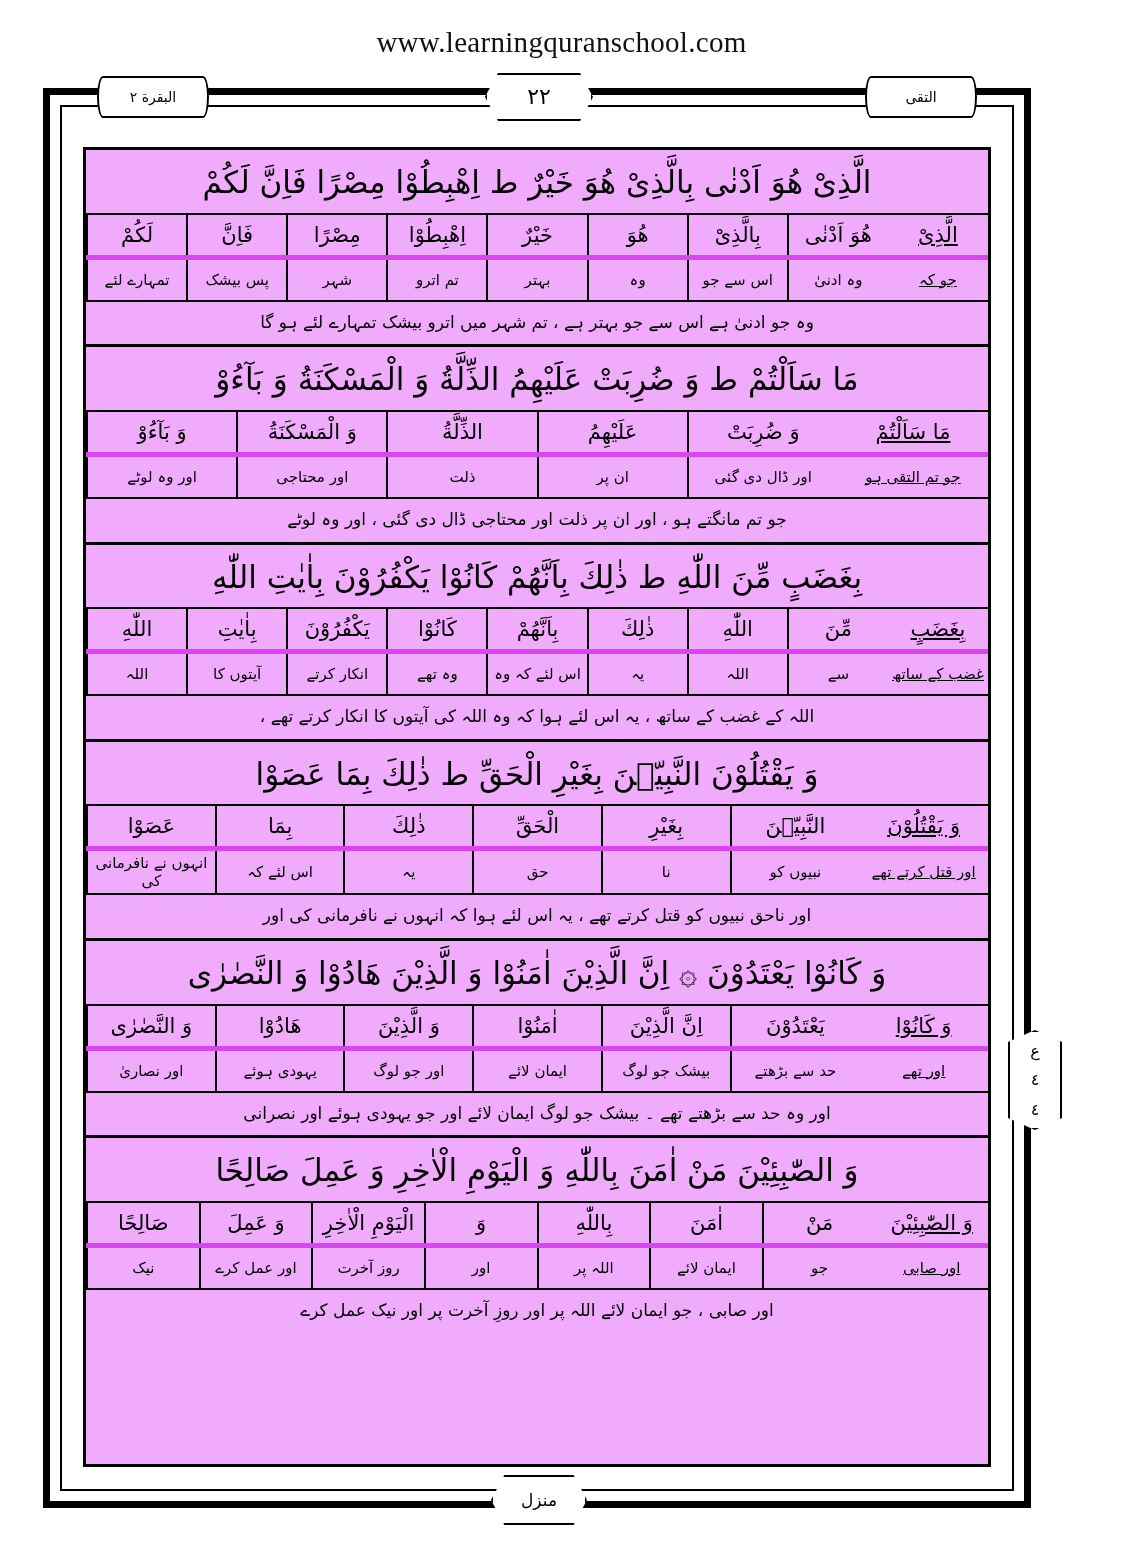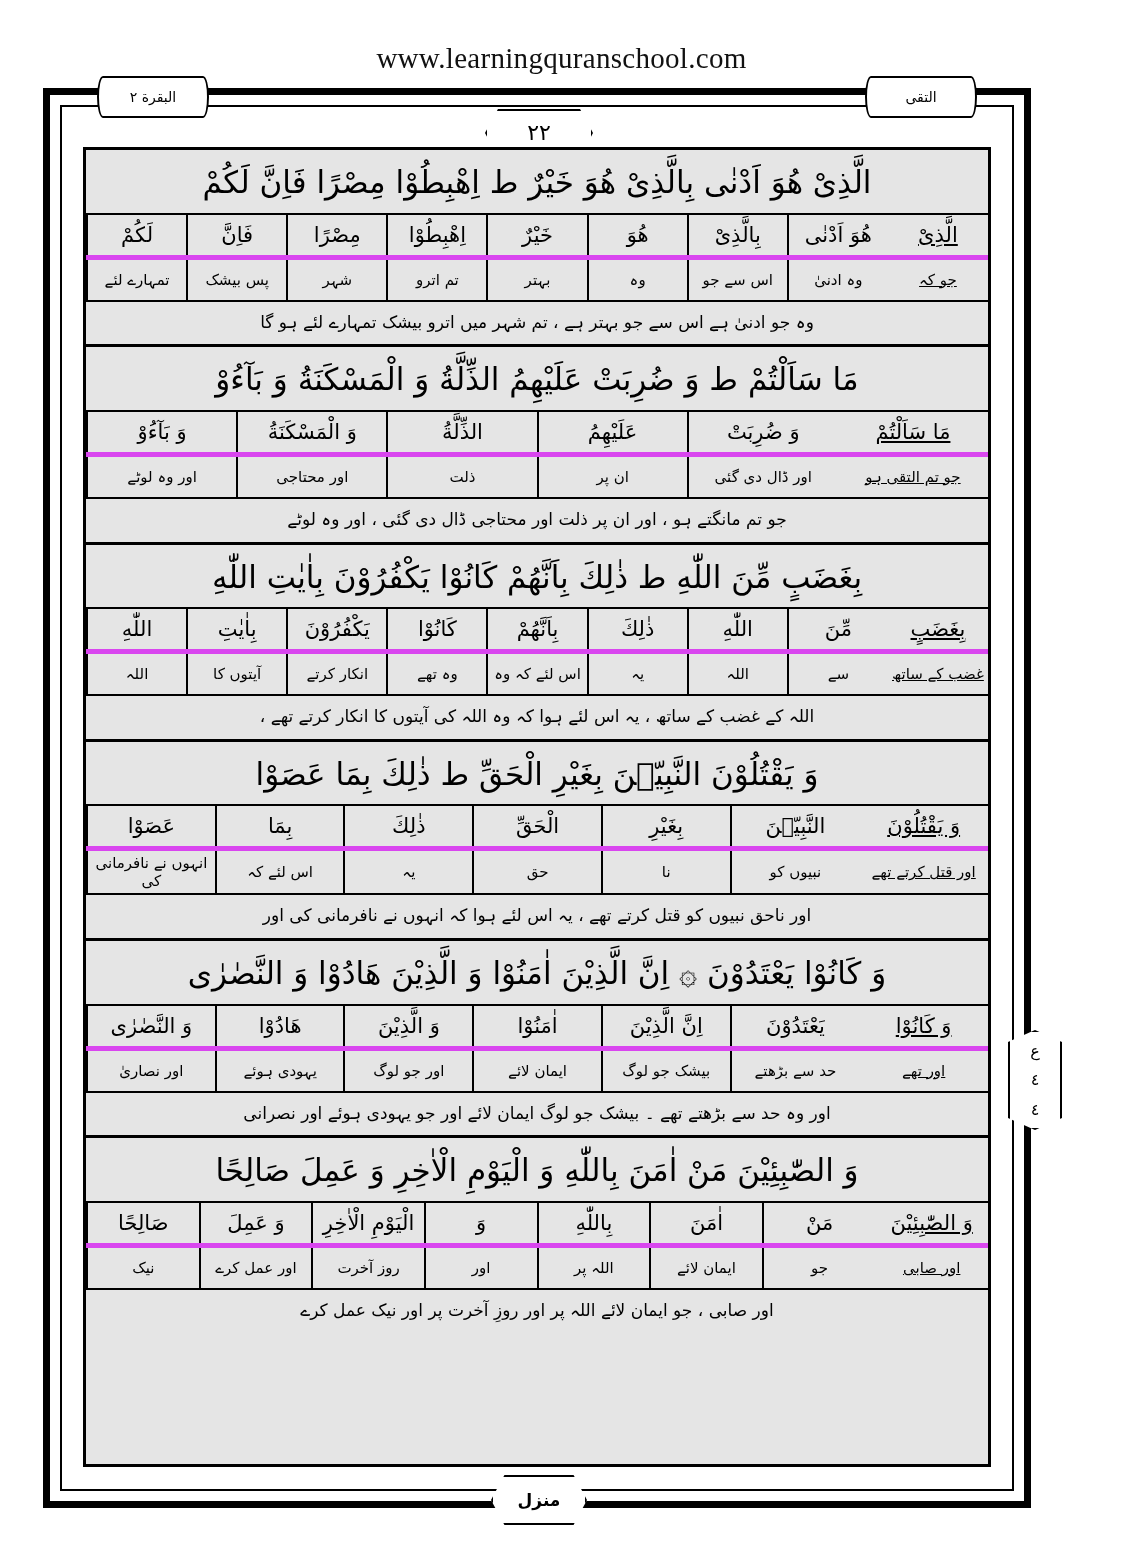--- a/index.html
+++ b/index.html
@@ -18,21 +18,20 @@
   .website-url {
     position: absolute;
     top: 26px;
     left: 0;
     width: 1123px;
     text-align: center;
     font-family: "Liberation Serif", serif;
     font-size: 29px;
     letter-spacing: 0.3px;
     color: #111;
-    margin-top: 16px;
   }
 
   
   .page-frame {
     position: absolute;
     left: 43px;
     top: 88px;
     width: 988px;
     height: 1420px;
     border: 7px solid #000;
@@ -49,21 +48,21 @@
     box-sizing: border-box;
   }
   .content-frame {
     position: absolute;
     left: 33px;
     top: 52px;
     width: 908px;
     height: 1320px;
     border: 3px solid #000;
     box-sizing: border-box;
-    background: #e5e5e5;
+    background: #f0abfc;
     overflow: hidden;
   }
 
   
   .plaque {
     position: absolute;
     background: #fff;
     border: 2px solid #000;
     border-radius: 6px / 50%;
     text-align: center;
@@ -91,32 +90,30 @@
   }
   .plaque-center {
     left: 50%;
     margin-left: -52px;
     top: -22px;
     width: 104px;
     height: 44px;
     font-size: 22px;
     clip-path: polygon(12% 0, 88% 0, 100% 50%, 88% 100%, 12% 100%, 0 50%);
     border-radius: 0;
-    margin-top: 36px;
   }
   .plaque-bottom {
     left: 50%;
     margin-left: -46px;
     bottom: -24px;
     width: 92px;
     height: 46px;
     font-size: 17px;
     clip-path: polygon(14% 0, 86% 0, 100% 50%, 86% 100%, 14% 100%, 0 50%);
     border-radius: 0;
-    font-weight: bold;
   }
   
   .side-marker {
     position: absolute;
     right: -38px;
     top: 935px;
     width: 54px;
     height: 100px;
     border: 2px solid #000;
     background: #fff;

